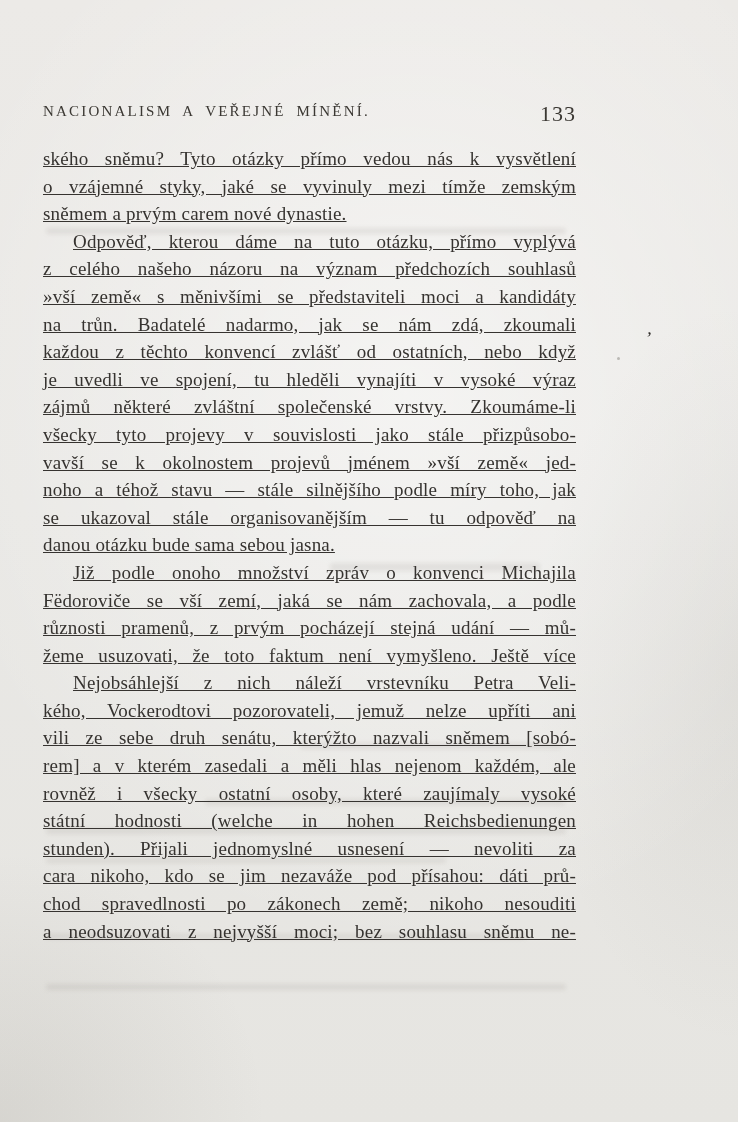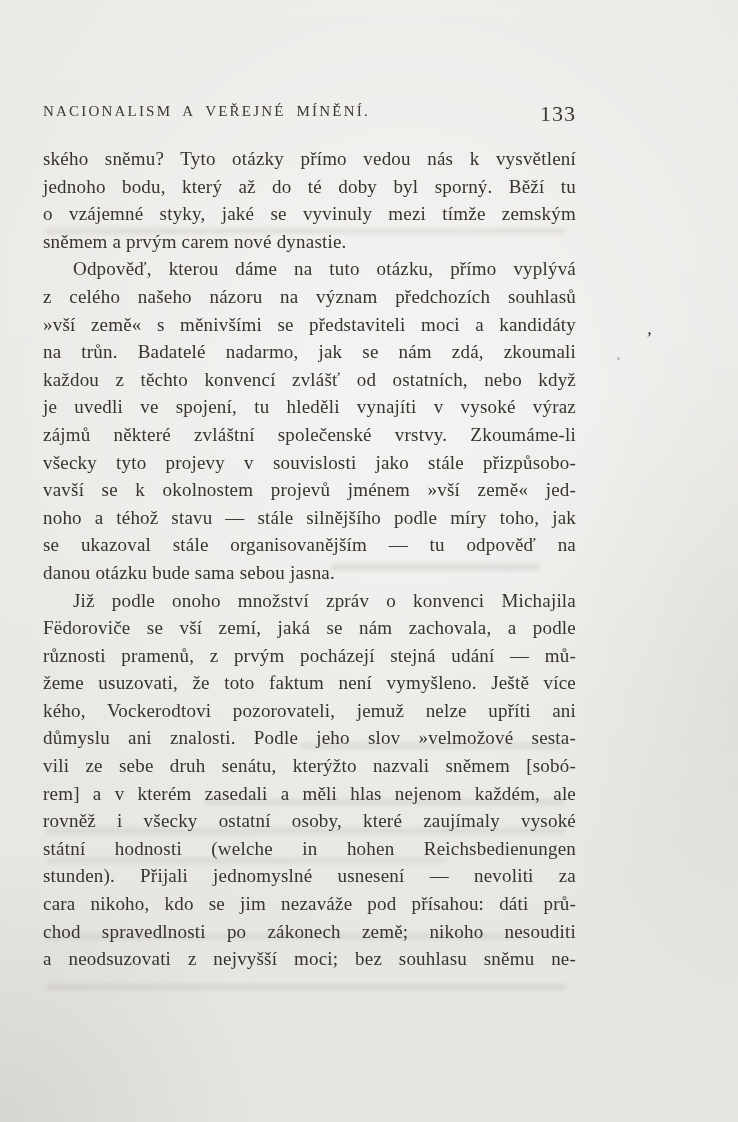--- a/index.html
+++ b/index.html
@@ -43,20 +43,21 @@
     letter-spacing: 1px;
     color: #3b3833;
   }
   #body-text {
     position: absolute;
     left: 43px; top: 145px; width: 533px;
     font-size: 19px;
     line-height: 27.6px;
     color: #363330;
     letter-spacing: 0.2px;
+    text-decoration: underline;
   }
   .paragraph { margin: 0; }
   .line {
     text-align: justify;
     text-align-last: justify;
     white-space: normal;
   }
   .line.indent { text-indent: 30px; }
   .line.endline { text-align-last: left; }
   #margin-mark {
@@ -88,21 +89,20 @@
   <div class="smudge" style="left:46px; top:984px; width:520px; height:6px;"></div>
 
   <div id="page-header">
     <div id="running-title">NACIONALISM A VEŘEJNÉ MÍNĚNÍ.</div>
     <div id="page-number">133</div>
   </div>
 
   <div id="body-text">
       <div class="paragraph">
         <div class="line">ského sněmu? Tyto otázky přímo vedou nás k vysvětlení</div>
-        <div class="line">jednoho bodu, který až do té doby byl sporný. Běží tu</div>
         <div class="line">o vzájemné styky, jaké se vyvinuly mezi tímže zemským</div>
         <div class="line endline">sněmem a prvým carem nové dynastie.</div>
       </div>
       <div class="paragraph">
         <div class="line indent">Odpověď, kterou dáme na tuto otázku, přímo vyplývá</div>
         <div class="line">z celého našeho názoru na význam předchozích souhlasů</div>
         <div class="line">»vší země« s měnivšími se představiteli moci a kandidáty</div>
         <div class="line">na trůn. Badatelé nadarmo, jak se nám zdá, zkoumali</div>
         <div class="line">každou z těchto konvencí zvlášť od ostatních, nebo když</div>
         <div class="line">je uvedli ve spojení, tu hleděli vynajíti v vysoké výraz</div>
@@ -113,22 +113,22 @@
         <div class="line">se ukazoval stále organisovanějším — tu odpověď na</div>
         <div class="line endline">danou otázku bude sama sebou jasna.</div>
       </div>
       <div class="paragraph">
         <div class="line indent">Již podle onoho množství zpráv o konvenci Michajila</div>
         <div class="line">Fëdoroviče se vší zemí, jaká se nám zachovala, a podle</div>
         <div class="line">různosti pramenů, z prvým pocházejí stejná udání — mů-</div>
         <div class="line">žeme usuzovati, že toto faktum není vymyšleno. Ještě více</div>
       </div>
       <div class="paragraph">
+        <div class="line indent">Nejobsáhlejší z nich náleží vrstevníku Petra Veli-</div>
         <div class="line">kého, Vockerodtovi pozorovateli, jemuž nelze upříti ani</div>
-        <div class="line">důmyslu ani znalosti. Podle jeho slov »velmožové sesta-</div>
         <div class="line">vili ze sebe druh senátu, kterýžto nazvali sněmem [sobó-</div>
         <div class="line">rem] a v kterém zasedali a měli hlas nejenom každém, ale</div>
         <div class="line">rovněž i všecky ostatní osoby, které zaujímaly vysoké</div>
         <div class="line">státní hodnosti (welche in hohen Reichsbedienungen</div>
         <div class="line">stunden). Přijali jednomyslné usnesení — nevoliti za</div>
         <div class="line">cara nikoho, kdo se jim nezaváže pod přísahou: dáti prů-</div>
         <div class="line">chod spravedlnosti po zákonech země; nikoho nesouditi</div>
         <div class="line">a neodsuzovati z nejvyšší moci; bez souhlasu sněmu ne-</div>
       </div>
     </div>

